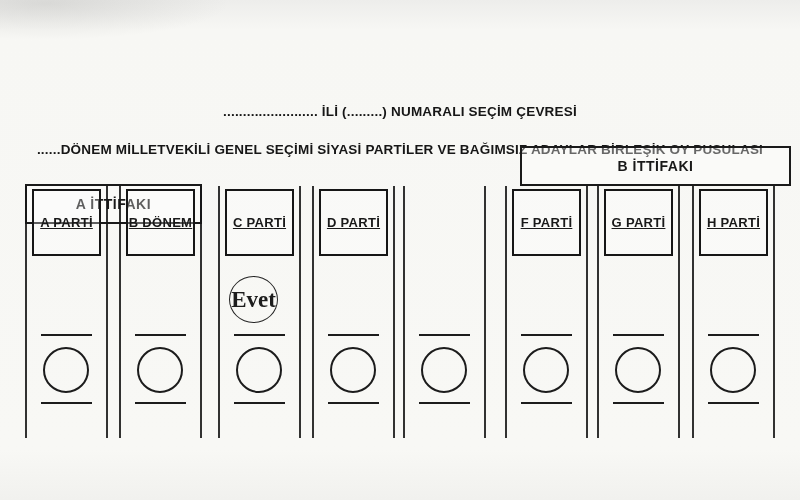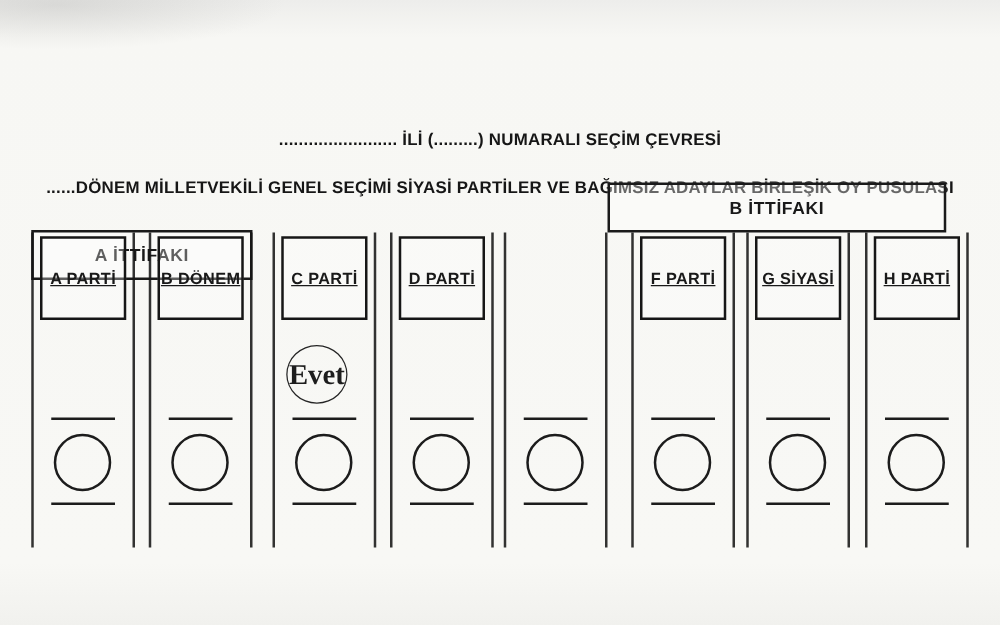--- a/index.html
+++ b/index.html
@@ -22,21 +22,21 @@
   .title.l1{top:98px;margin-top:44px;}
   .title.l2{top:104px;}
   .alliance{
     position:absolute;top:146px;height:40px;
     border:2px solid #1a1a1a;box-sizing:border-box;
     display:flex;align-items:center;justify-content:center;
     font-weight:bold;font-size:14px;letter-spacing:.5px;
     background:rgba(255,255,255,.35);
   }
   .alliance.a{left:25px;width:177px;margin-top:38px;}
-  .alliance.b{left:486px;width:271px;}
+  .alliance.b{left:520px;width:271px;}
   .strip{
     position:absolute;top:186px;height:252px;width:83px;
     border-left:2px solid rgba(22,22,22,.88);
     border-right:2px solid rgba(22,22,22,.88);
     box-sizing:border-box;
   }
   .party-box{
     position:absolute;left:5px;right:5px;top:3px;height:67px;
     border:2px solid #161616;box-sizing:border-box;
     display:flex;align-items:center;justify-content:center;
@@ -128,21 +128,21 @@
     <div class="party-box">
         <span>F PARTİ</span>
       </div>
     <div class="dash top"></div>
     <div class="vote-circle"></div>
     <div class="dash bot"></div>
   </div>
 
   <div class="strip" style="left:597px">
     <div class="party-box">
-        <span>G SİYASİ</span>
+        <span>G PARTİ</span>
       </div>
     <div class="dash top"></div>
     <div class="vote-circle"></div>
     <div class="dash bot"></div>
   </div>
 
   <div class="strip" style="left:692px">
     <div class="party-box">
         <span>H PARTİ</span>
       </div>

